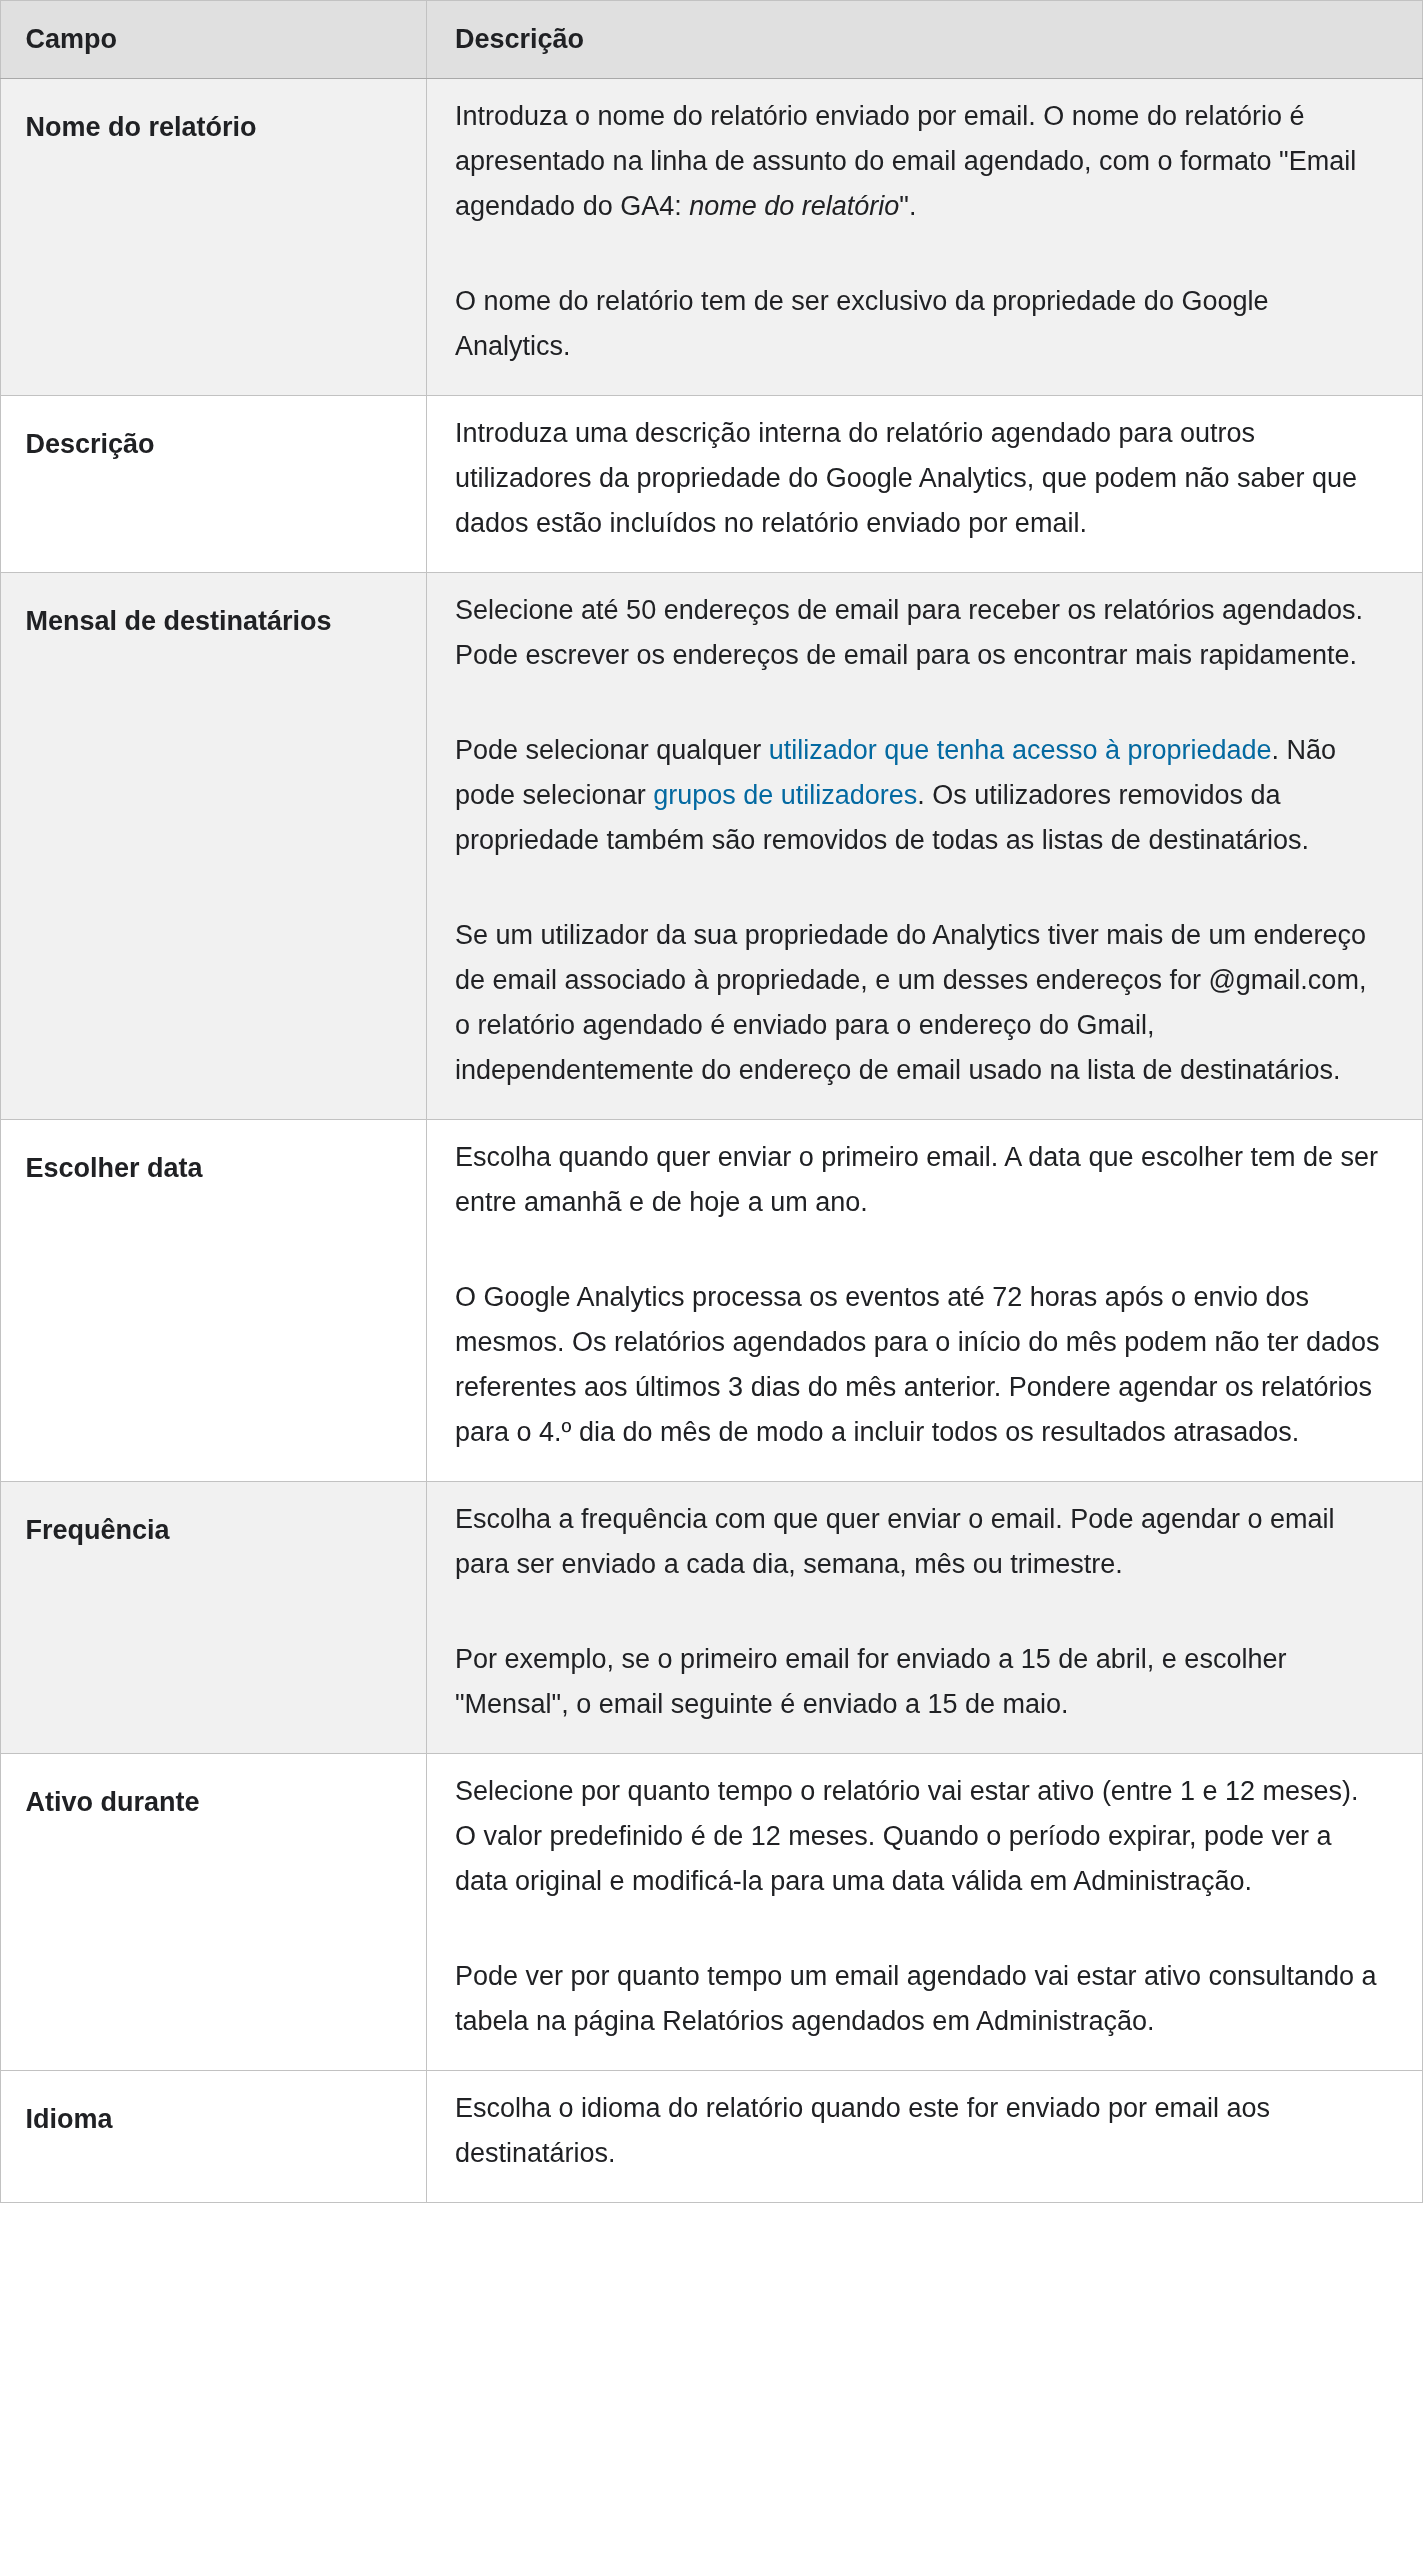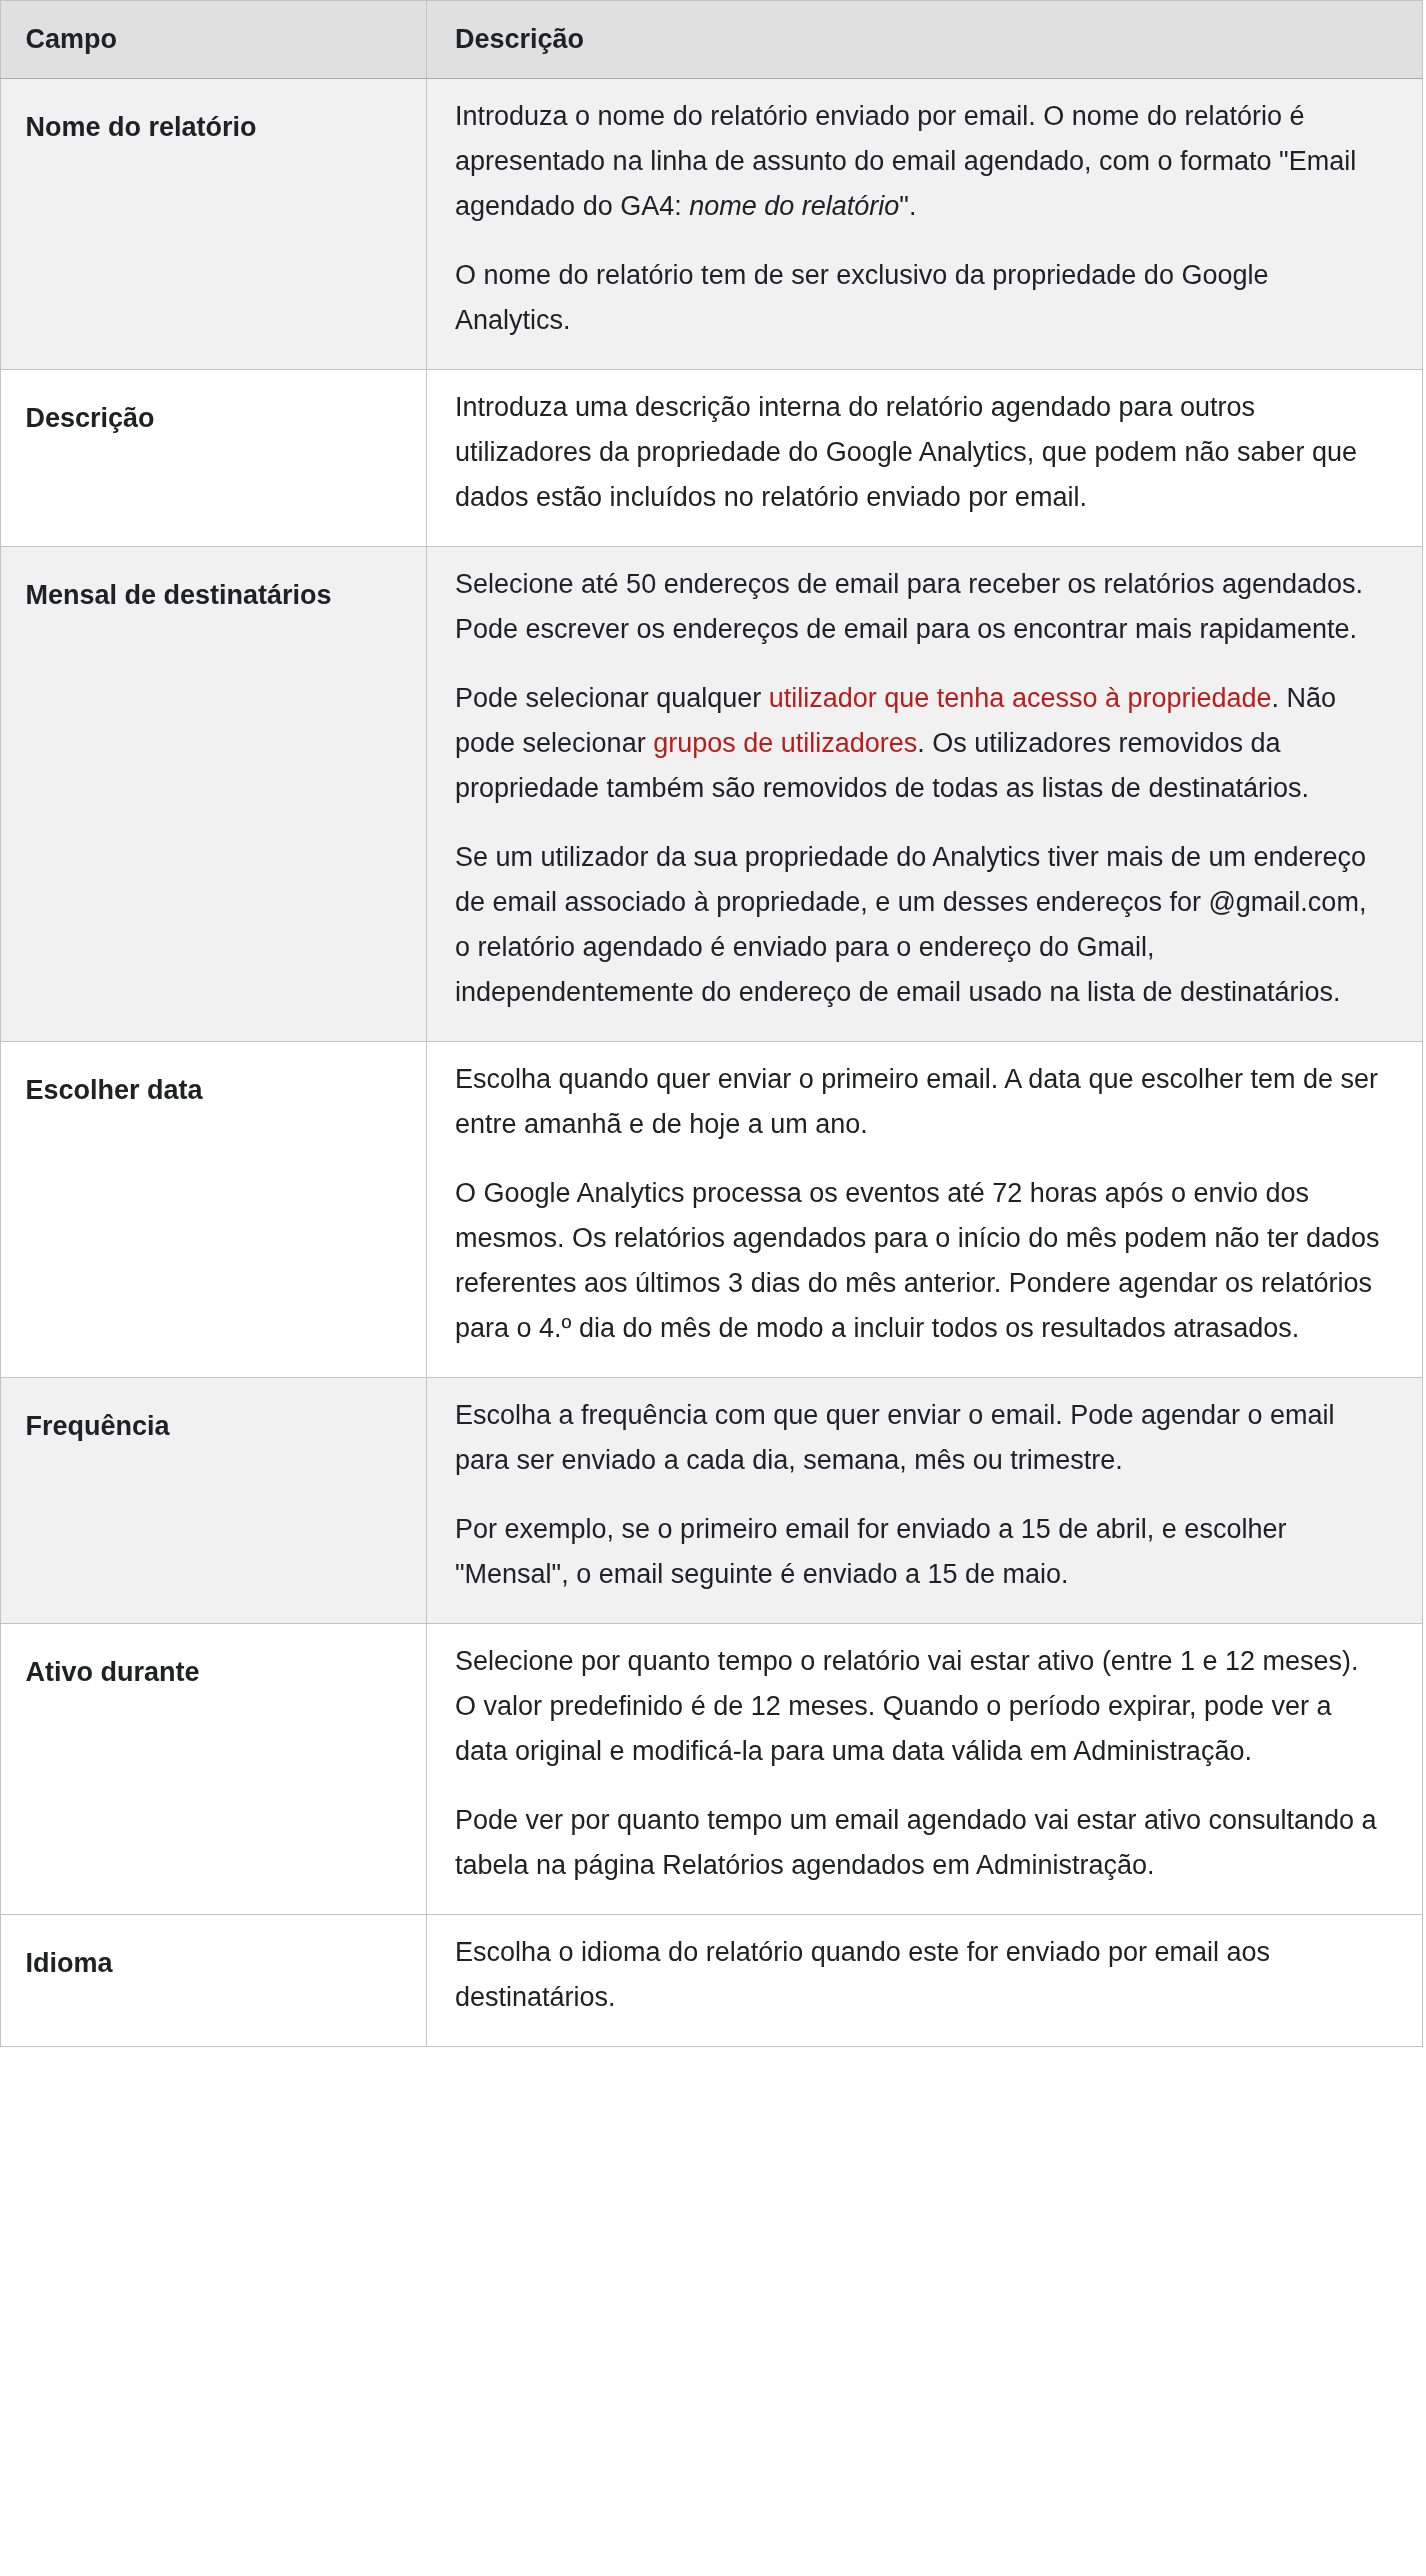--- a/index.html
+++ b/index.html
@@ -43,23 +43,23 @@
   }
   td.description-cell {
     background: #ffffff;
     font-size: 27px;
     font-weight: 400;
     line-height: 45px;
     padding: 15px 38px 26px 28px;
   }
   tr.shaded td { background: #f1f1f1; }
   td.description-cell p { margin: 0; }
-  td.description-cell p + p { margin-top: 24px; }
+  td.description-cell p + p { margin-top: 50px; }
   td.description-cell a {
-    color: #b91c1c;
+    color: #0369a1;
     text-decoration: none;
     cursor: pointer;
   }
   td.description-cell em { font-style: italic; }
 </style>
 </head>
 <body>
 
 <table class="help-table">
   <colgroup>

